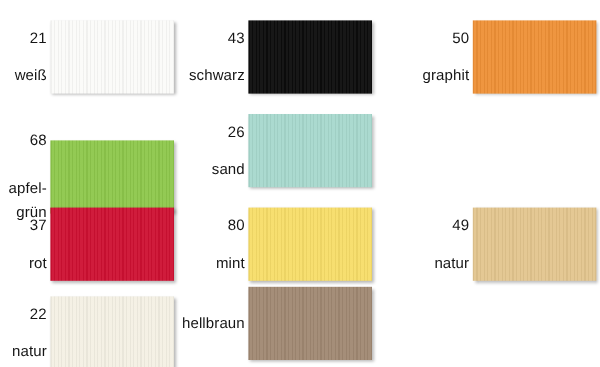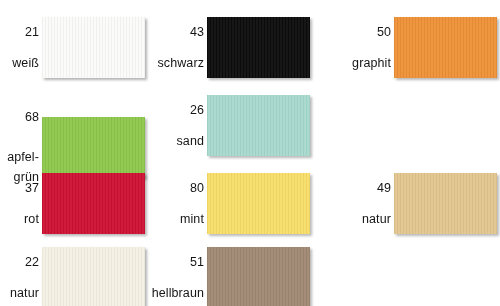--- a/index.html
+++ b/index.html
@@ -153,20 +153,19 @@
     <div class="swatch-cell r3 c0">
       <div class="swatch-label">
         <span class="num">22</span>
         <span class="nm">natur</span>
       </div>
       <div class="swatch-chip light-edge" style="background-color: rgb(244, 240, 228);"></div>
     </div>
 
     <div class="swatch-cell r3 c1">
       <div class="swatch-label">
-        <span class="num">51</span>
         <span class="nm">hellbraun</span>
       </div>
       <div class="swatch-chip" style="background-color: rgb(160, 136, 114);"></div>
     </div>
 
   </div>
 </div>
 
 </body></html>

